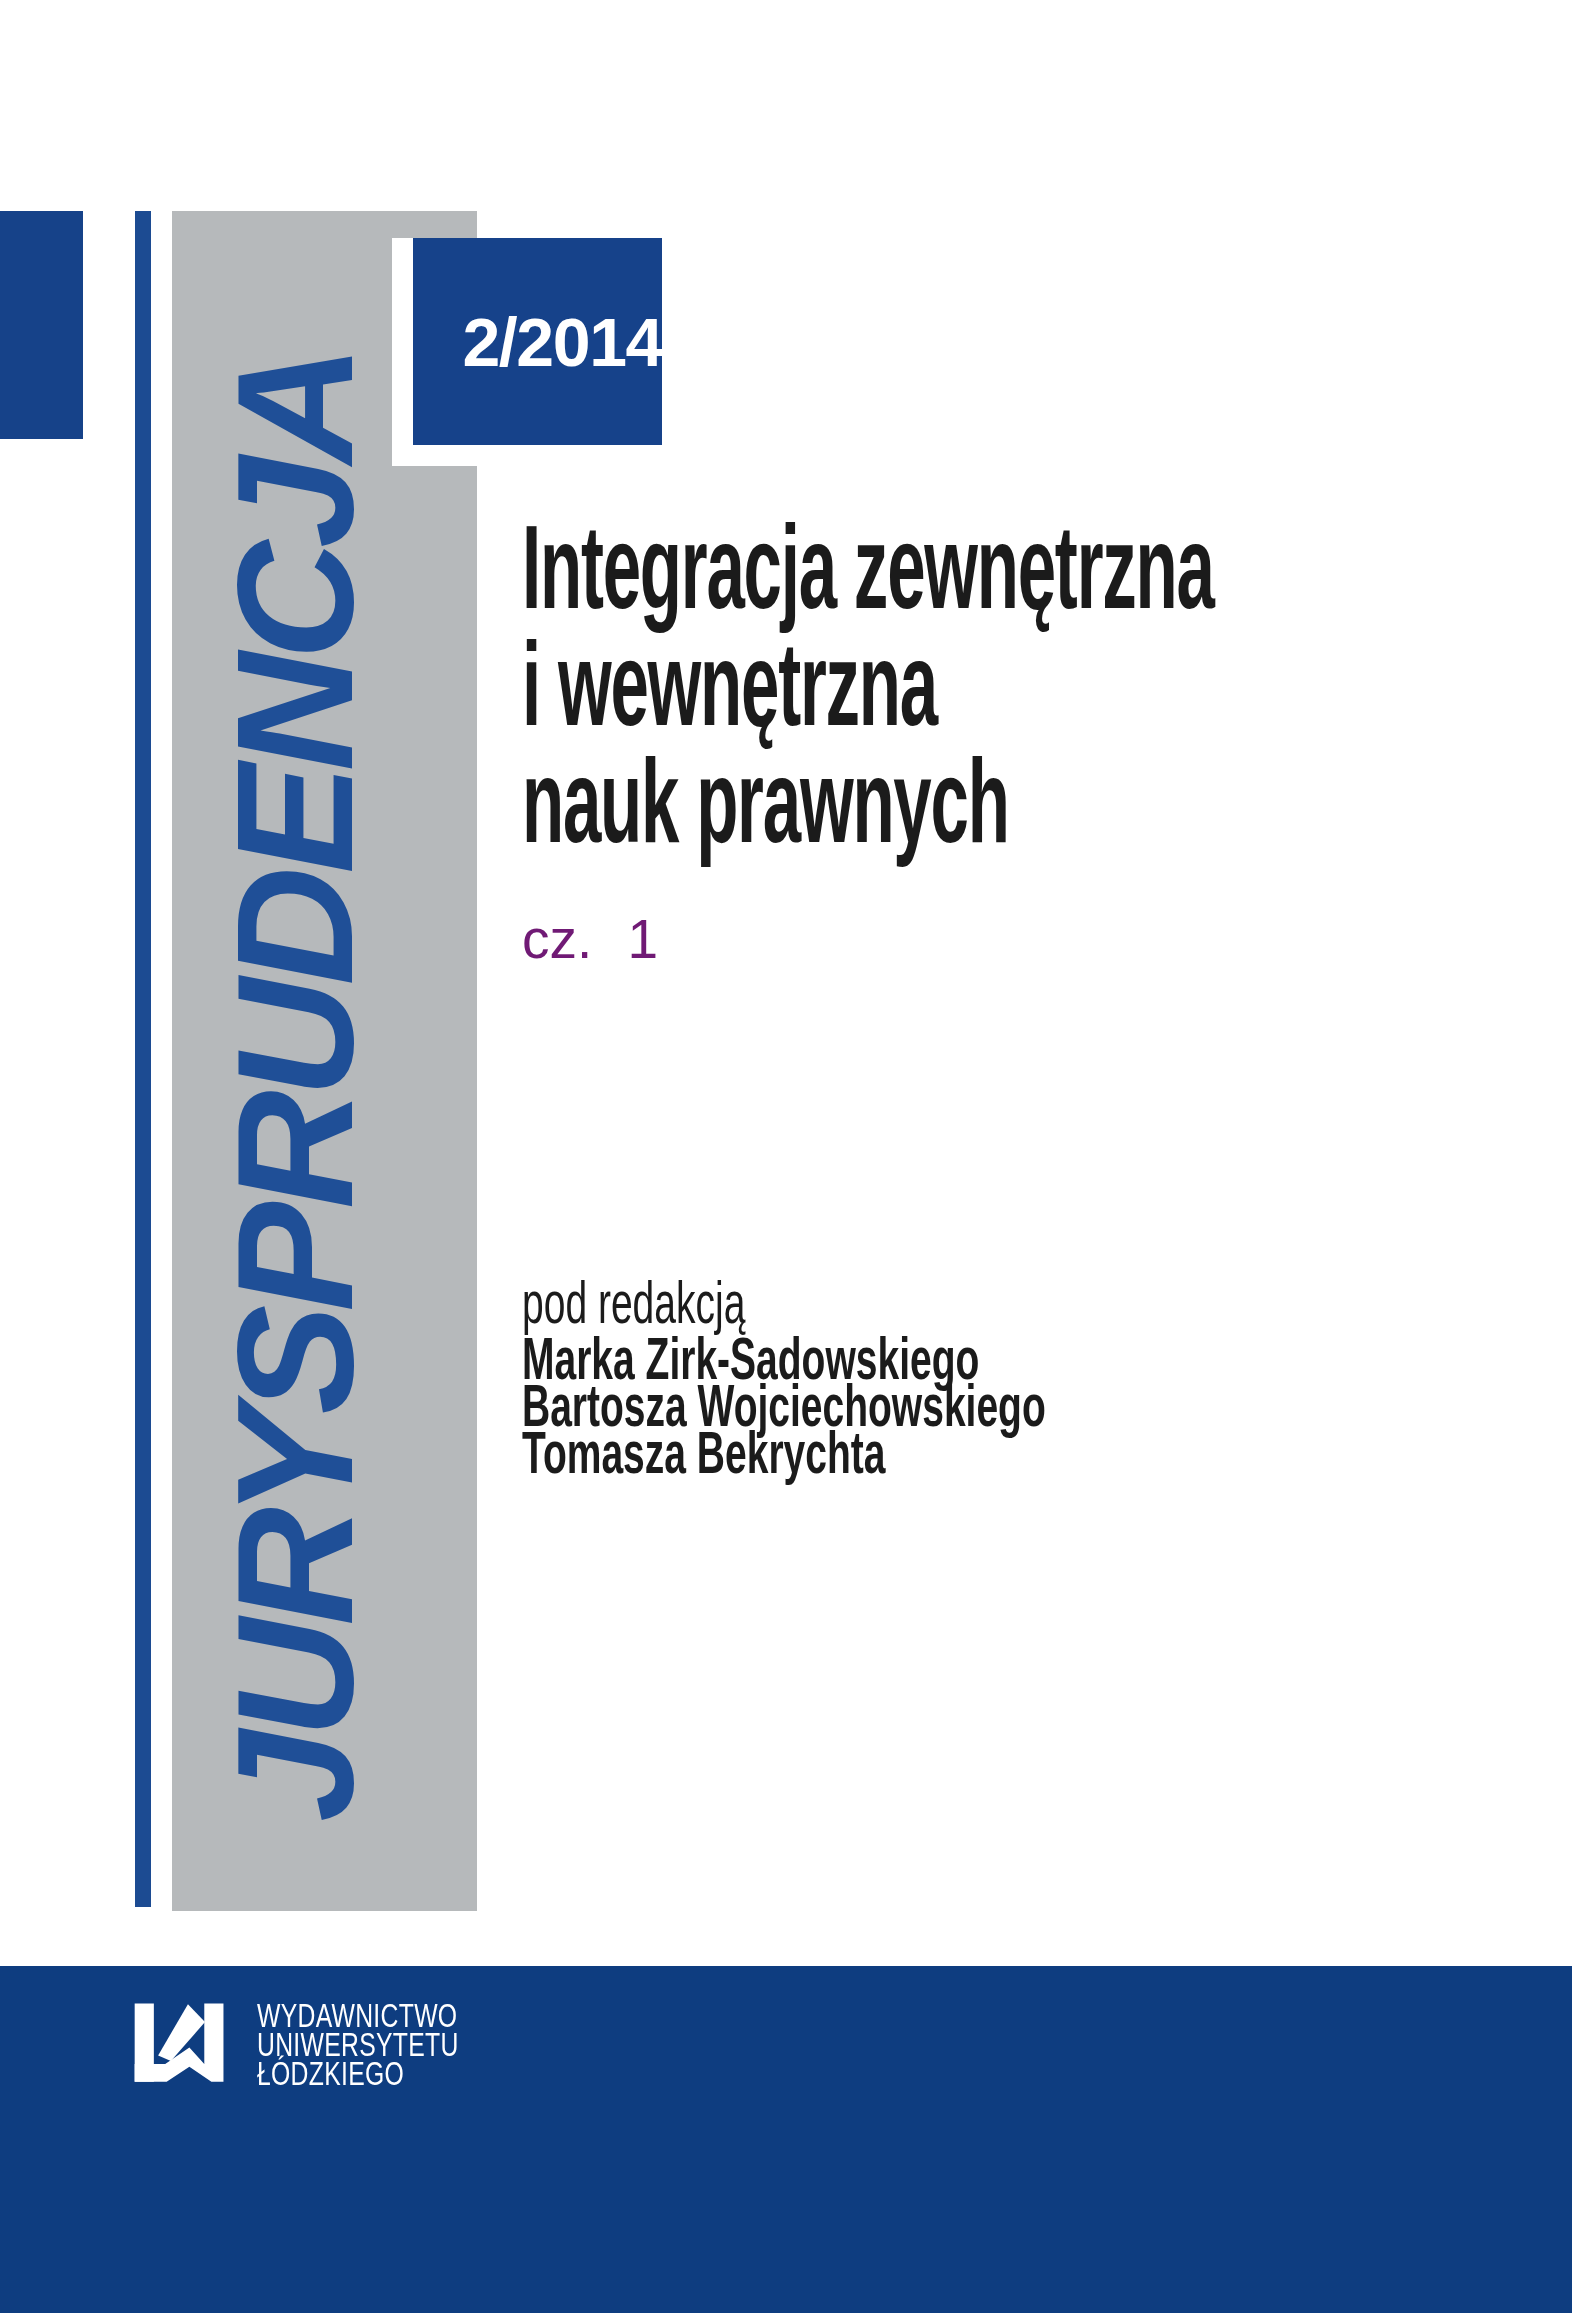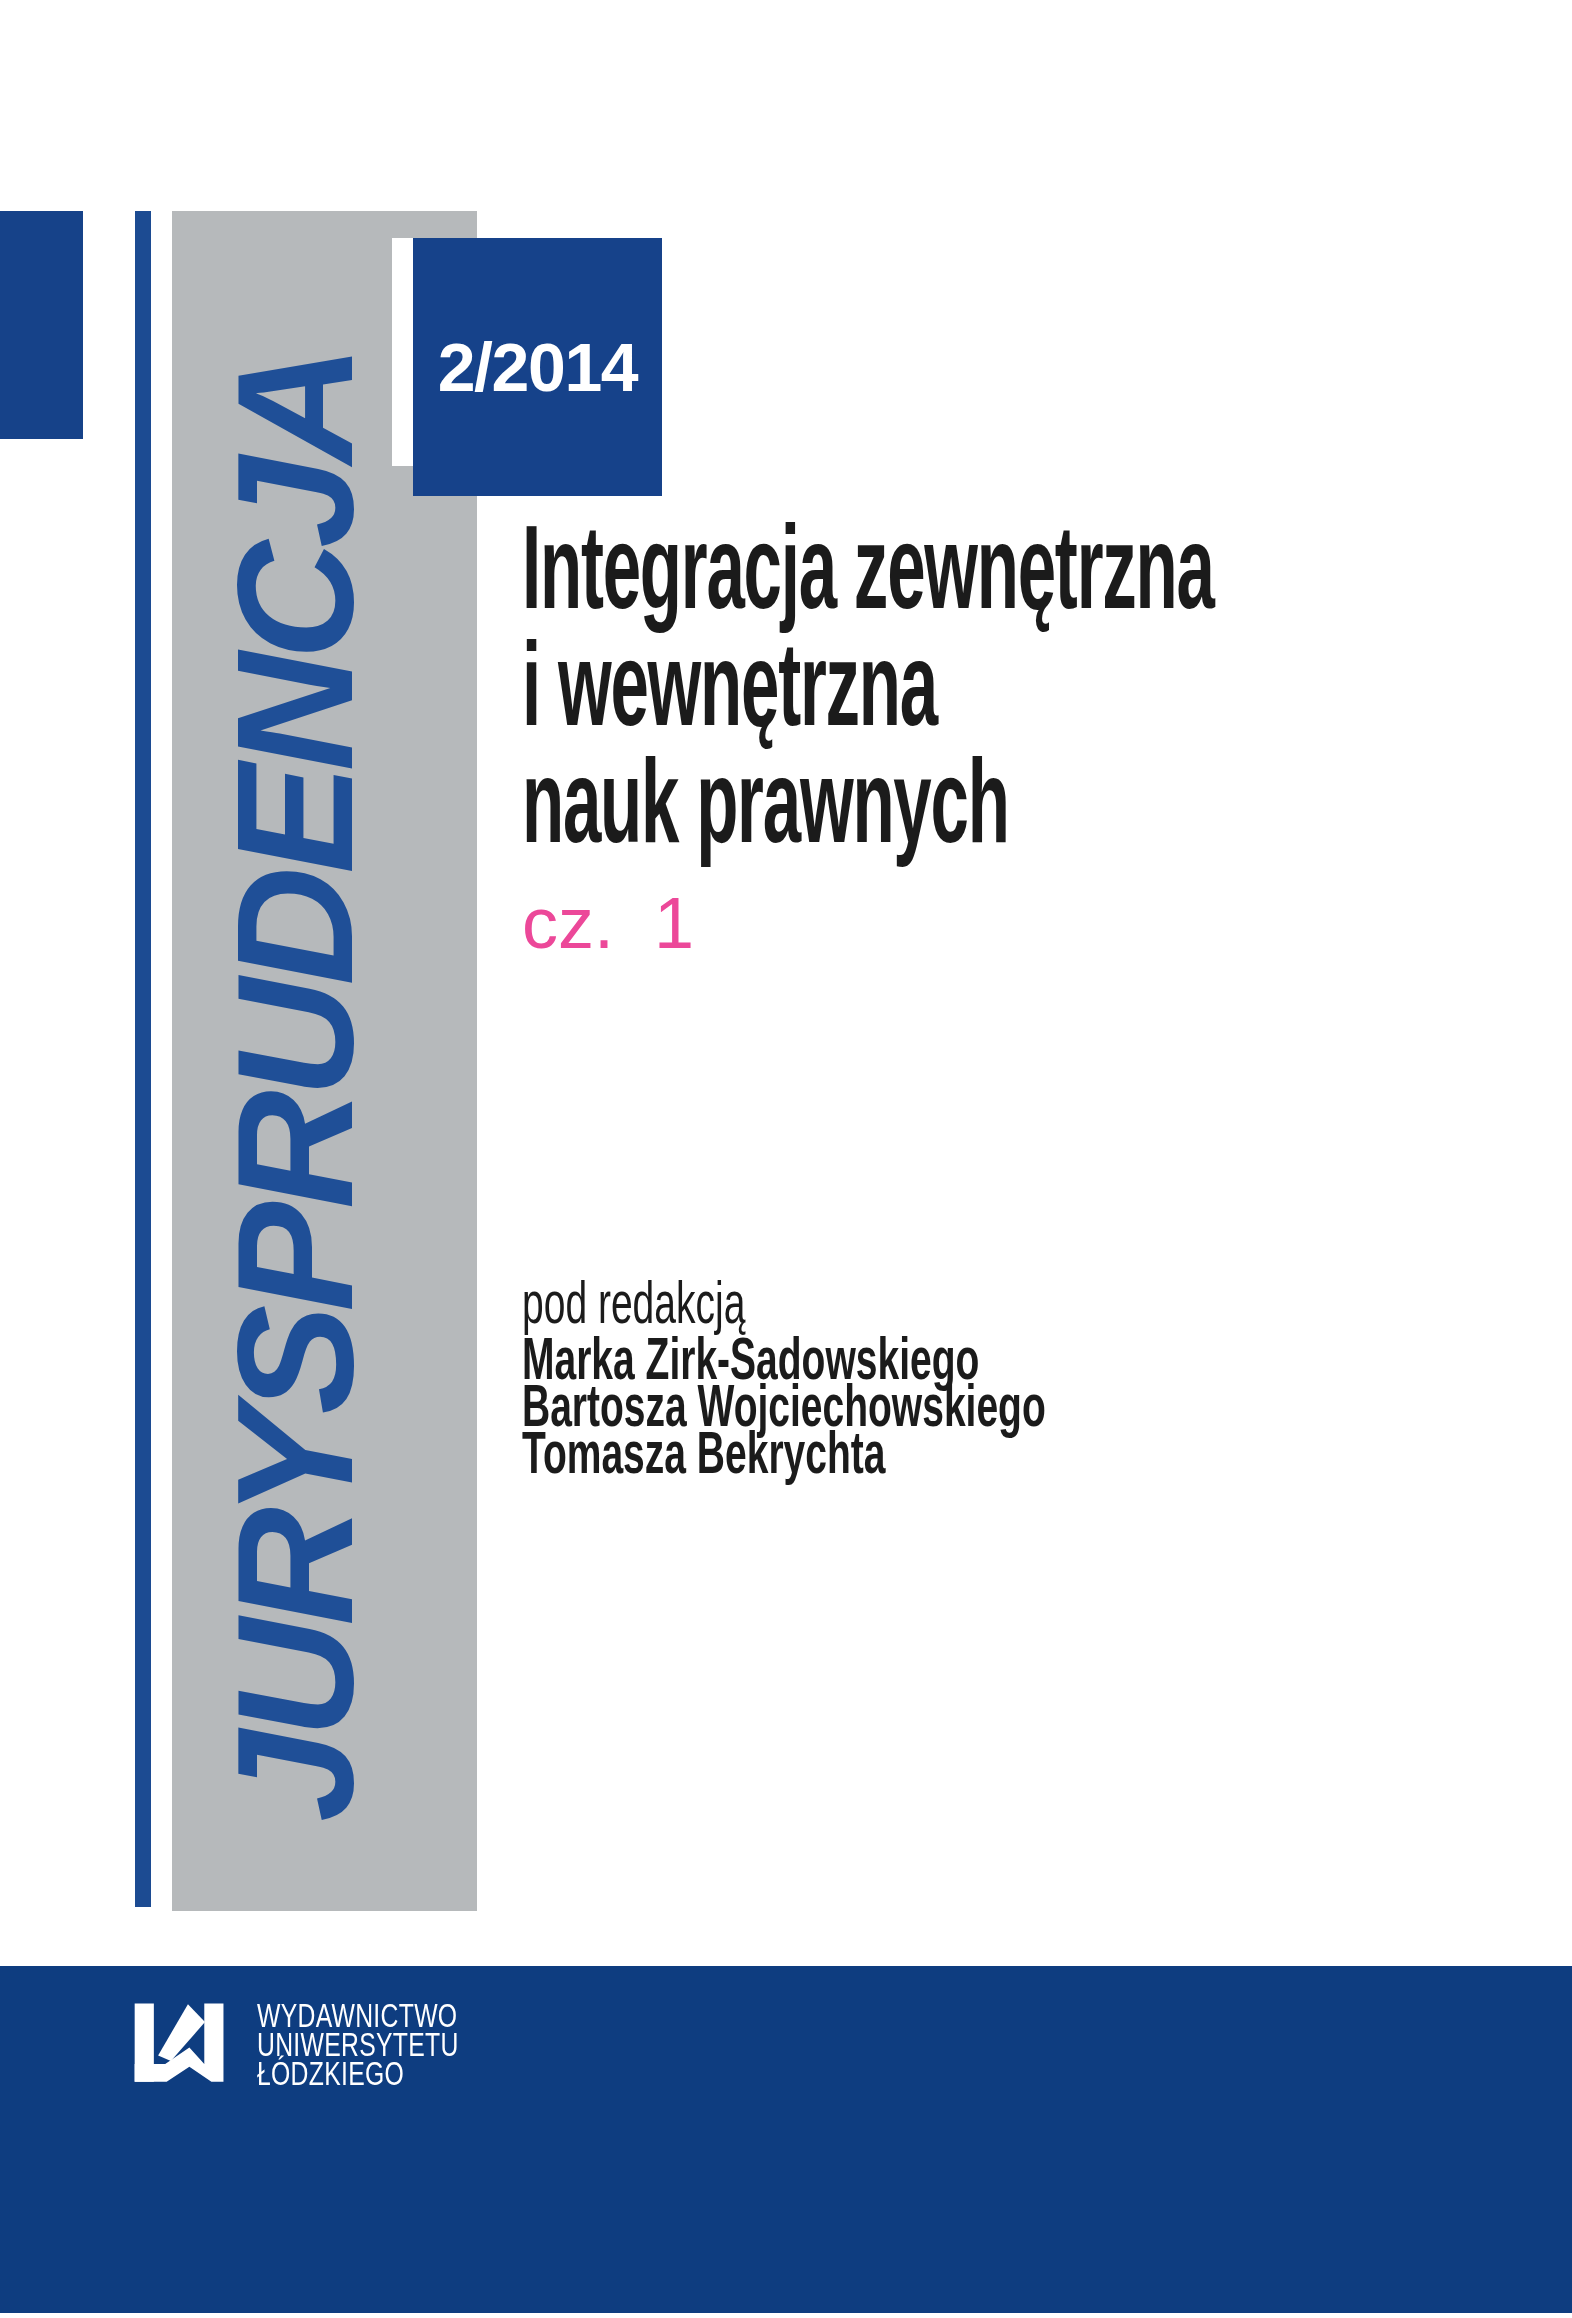--- a/index.html
+++ b/index.html
@@ -52,25 +52,25 @@
   
   .issue-shadow {
     position: absolute;
     left: 392px; top: 238px;
     width: 269px; height: 228px;
     background: #ffffff;
   }
   .issue-box {
     position: absolute;
     left: 413px; top: 238px;
-    width: 249px; height: 258px;
+    width: 249px; height: 207px;
     background: var(--issue-box, #16428a);
     display: flex;
     align-items: center;
-    justify-content: center;
+    justify-content: flex-end;
   }
   .issue-box span {
     color: var(--publisher-text, #ffffff);
     font-size: 68px;
     font-weight: bold;
     letter-spacing: -1.4px;
   }
 
   
   .title-line {
@@ -84,24 +84,24 @@
     transform-origin: 0 0;
     white-space: nowrap;
     line-height: 1;
   }
   .title-line.l1 { top: 507px; }
   .title-line.l2 { top: 624px; }
   .title-line.l3 { top: 741px; }
 
   .part-label {
     position: absolute;
-    left: 522px; top: 887px;
-    font-size: 72px;
+    left: 522px; top: 912px;
+    font-size: 55px;
     font-weight: 400;
-    color: #ec4899;
+    color: #701a75;
     word-spacing: 20px;
     white-space: nowrap;
     line-height: 1;
   }
 
   
   .editor-line {
     position: absolute;
     left: 522px;
     font-size: 60px;

